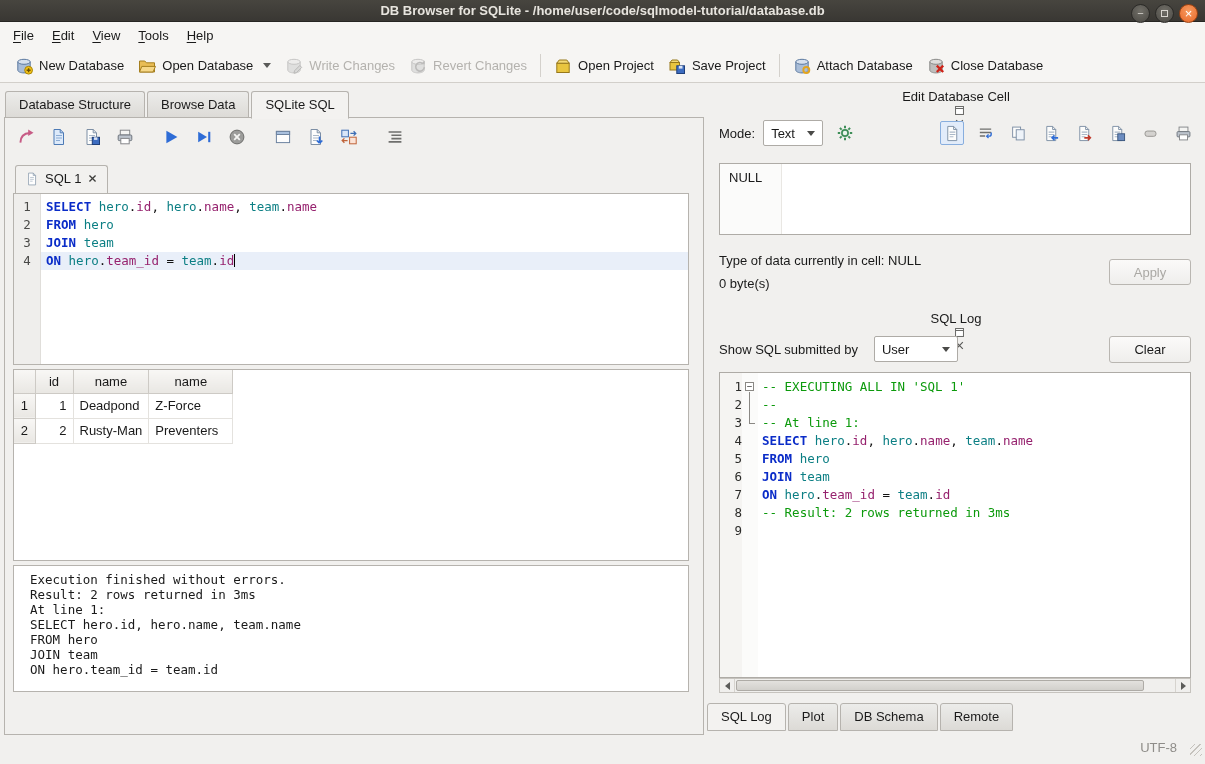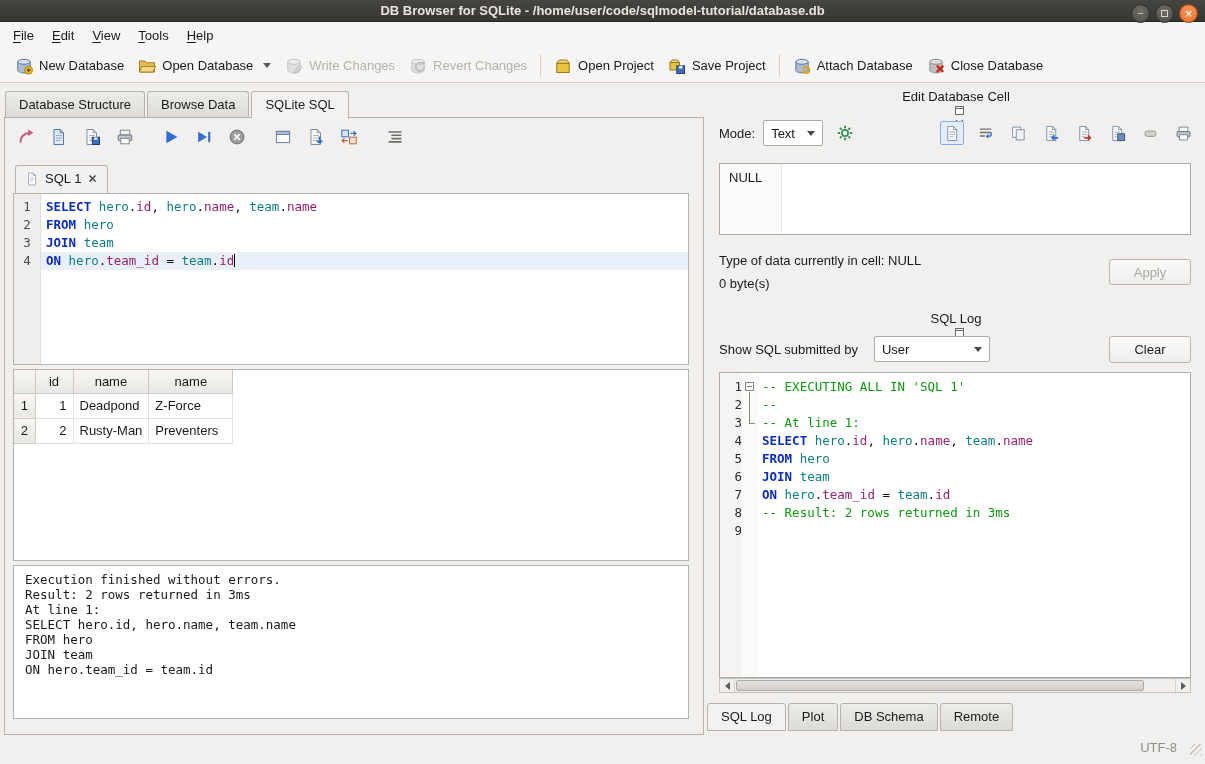--- a/index.html
+++ b/index.html
@@ -80,38 +80,38 @@
              border:1px solid #b6b3ae; overflow:hidden; }
   table.grid { border-collapse:collapse; font-size:13px; table-layout:fixed; }
   .grid th { background:linear-gradient(#f8f7f5,#e9e7e3); border:1px solid #cdcac5;
              border-top:none; font-weight:normal; padding:3px 5px; height:23px; }
   .grid th.corner { border-left:none; }
   .grid th.rownum { border-left:none; }
   .grid td { border:1px solid #e4e2de; padding:3px 6px; height:25px; background:#fff;
              overflow:hidden; white-space:nowrap; }
   .grid td.num { text-align:right; }
 
-  .exec-msg { position:absolute; left:8px; right:14px; top:447px; height:154px; background:#fff;
+  .exec-msg { position:absolute; left:8px; right:14px; top:447px; height:127px; background:#fff;
               border:1px solid #b6b3ae; font-family:"DejaVu Sans Mono",monospace; font-size:12.5px;
-              line-height:15px; padding:6px 11px; white-space:pre; overflow:hidden; }
+              line-height:15px; padding:6px 16px; white-space:pre; overflow:hidden; }
 
   
   .sec-header { position:absolute; left:6px; right:6px; display:flex; align-items:center;flex-direction:column; }
   .sec-title { flex:1; }
   .dock-btn { width:13px; height:13px; margin-left:6px; }
   .hdr-cell { top:6px; }
   .hdr-log { top:228px; }
 
   .mode-row { position:absolute; left:12px; right:10px; top:36px; height:28px; display:flex; align-items:center; }
   .combo { display:flex; align-items:center; justify-content:space-between; background:#fff;
            border:1px solid #aeaba6; border-radius:2px; height:26px; padding:0 7px; }
   .combo .arrow { width:0; height:0; border-left:4px solid transparent; border-right:4px solid transparent;
                   border-top:5px solid #4a4a48; margin-left:10px; }
   .combo.mode { width:60px; margin-left:8px; }
-  .combo.user { width:116px; }
+  .combo.user { width:84px; }
   .gear-btn { width:28px; height:26px; margin-left:8px; display:flex; align-items:center; justify-content:center; }
   .cell-icons { margin-left:auto; display:flex; gap:9px; }
   .cell-btn { width:24px; height:24px; display:flex; align-items:center; justify-content:center;
               border:1px solid transparent; border-radius:2px; }
   .cell-btn .icon { width:17px; height:17px; }
   .cell-btn.selected { background:#e2ecfa; border-color:#88aede; }
 
   .cell-editor { position:absolute; left:12px; right:14px; top:80px; height:72px; background:#fff;
                  border:1px solid #aeaba6; }
   .cell-gutter { position:absolute; left:0; top:0; bottom:0; width:62px; background:#fbfbfa;

